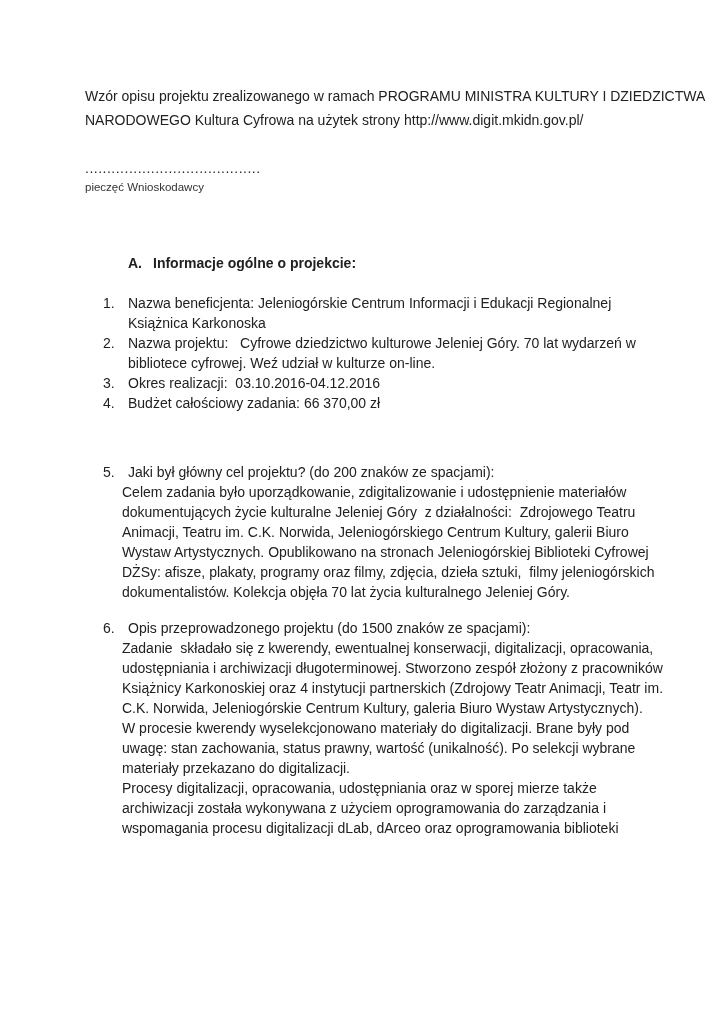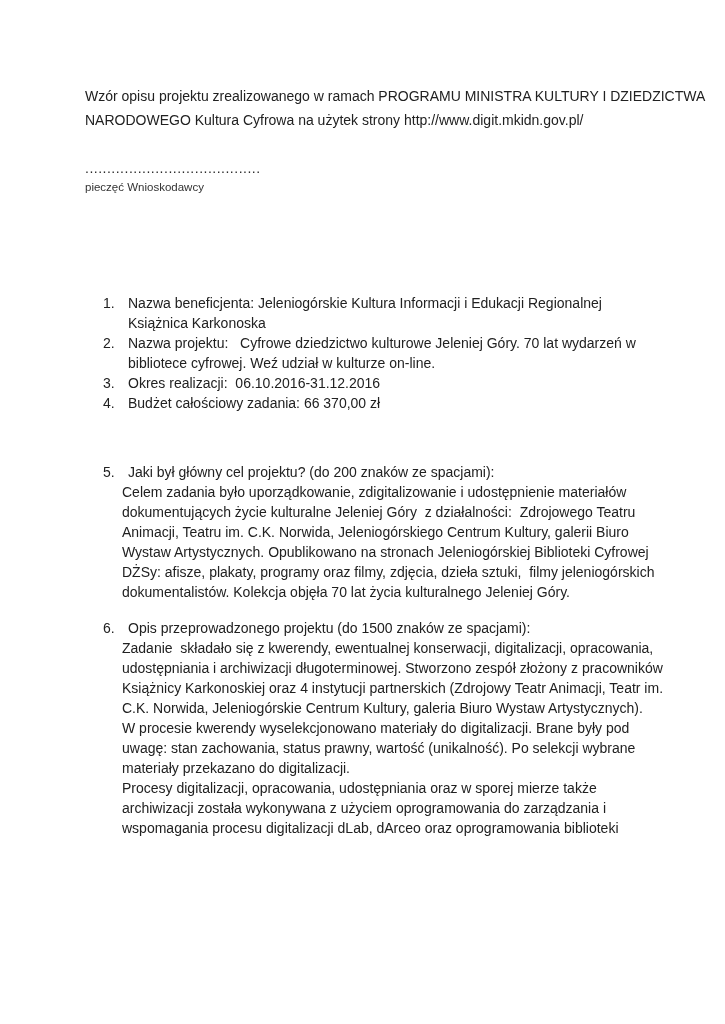--- a/index.html
+++ b/index.html
@@ -72,35 +72,38 @@
 <div class="page">
 
   <div class="block header-note pre">Wzór opisu projektu zrealizowanego w ramach PROGRAMU MINISTRA KULTURY I DZIEDZICTWA
 NARODOWEGO Kultura Cyfrowa na użytek strony http://www.digit.mkidn.gov.pl/</div>
 
   <div class="block stamp-dots">........................................</div>
 
   <div class="block stamp-label">pieczęć Wnioskodawcy</div>
 
 
+  <div class="block section-a section-heading">
+    <span class="sec-letter">A.</span><span>Informacje ogólne o projekcie:</span>
+  </div>
 
   <div class="block list">
     <div class="item">
       <span class="num">1.</span>
-      <div class="pre">Nazwa beneficjenta: Jeleniogórskie Kultura Informacji i Edukacji Regionalnej
+      <div class="pre">Nazwa beneficjenta: Jeleniogórskie Centrum Informacji i Edukacji Regionalnej
 Książnica Karkonoska</div>
     </div>
     <div class="item">
       <span class="num">2.</span>
       <div class="pre">Nazwa projektu:   Cyfrowe dziedzictwo kulturowe Jeleniej Góry. 70 lat wydarzeń w
 bibliotece cyfrowej. Weź udział w kulturze on-line.</div>
     </div>
     <div class="item">
       <span class="num">3.</span>
-      <div class="pre">Okres realizacji:  06.10.2016-31.12.2016</div>
+      <div class="pre">Okres realizacji:  03.10.2016-04.12.2016</div>
     </div>
     <div class="item">
       <span class="num">4.</span>
       <div class="pre">Budżet całościowy zadania: 66 370,00 zł</div>
     </div>
   </div>
 
 
   <div class="block q-block-5">
     <div class="item">

